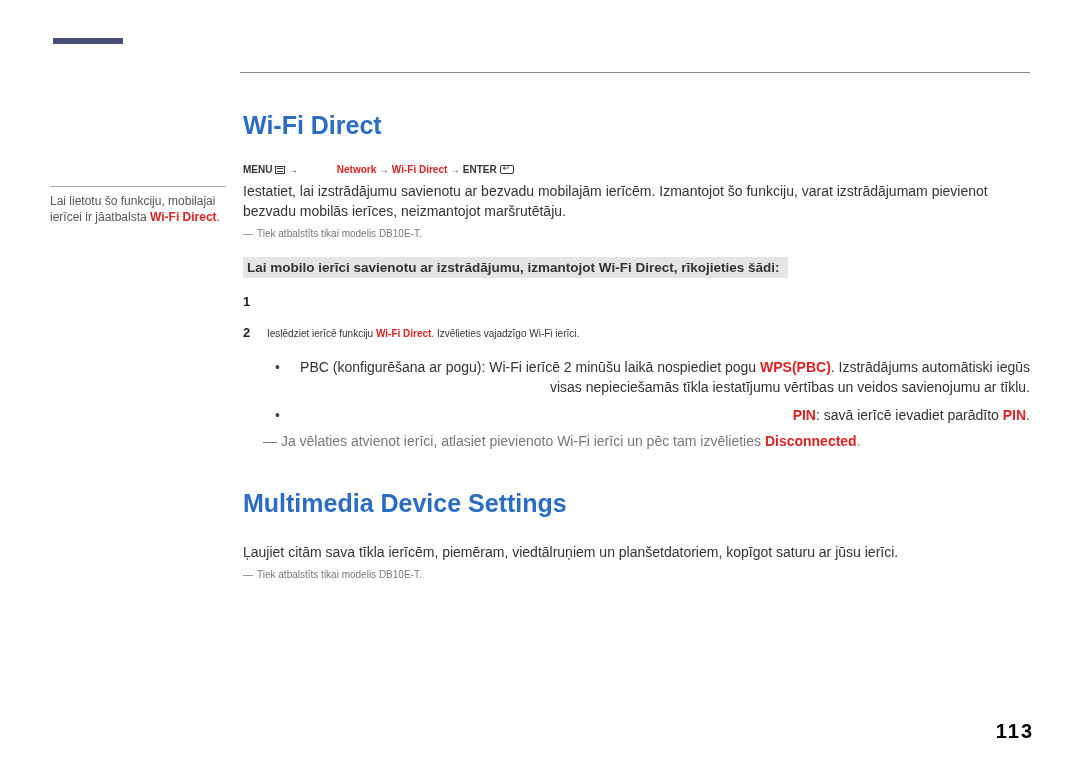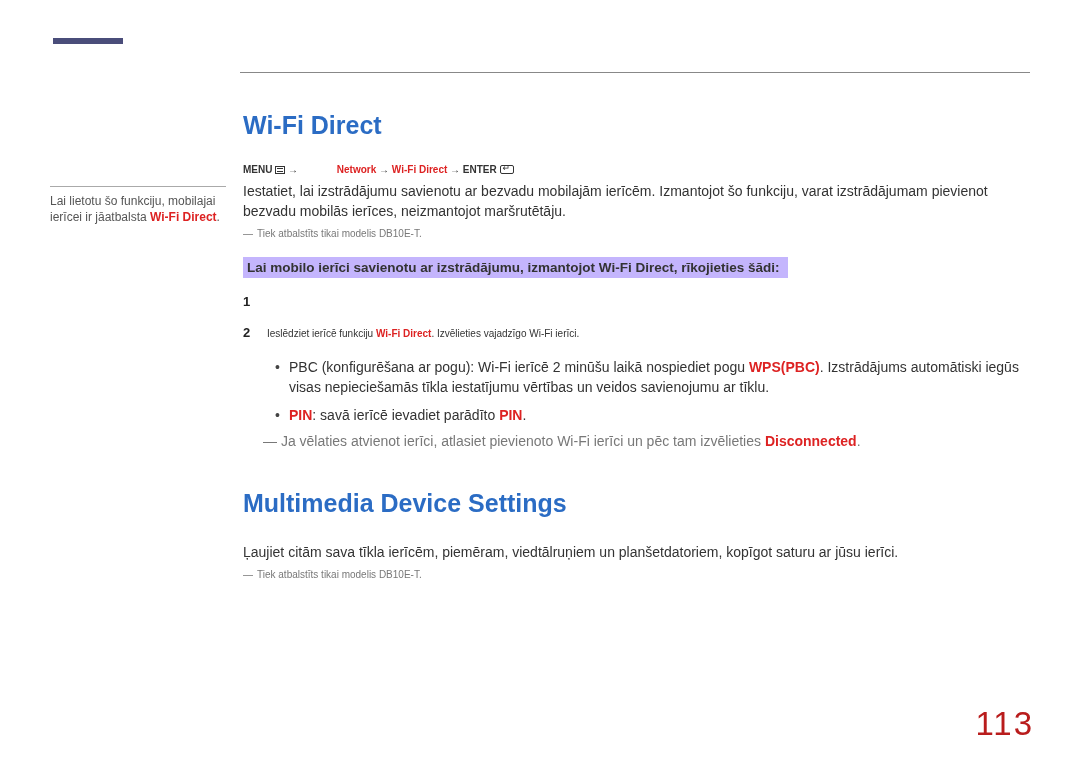--- a/index.html
+++ b/index.html
@@ -99,21 +99,21 @@
   }
   .footnote {
     font-size: 10px;
     color: #787878;
     margin-bottom: 18px;
   }
   .footnote .dash { margin-right: 4px; }
 
   .highlight-heading {
     display: inline-block;
-    background: #c4b5fd;
+    background: #e5e5e5;
     font-weight: bold;
     font-size: 13.5px;
     padding: 3px 8px 3px 4px;
     margin-bottom: 16px;
   }
 
   .step {
     display: flex;
     align-items: baseline;
     gap: 12px;
@@ -126,20 +126,21 @@
     color: #222;
     flex-shrink: 0;
     width: 12px;
   }
   .step-text { line-height: 1.4; }
   .step-text .kw { color: #d22; font-weight: bold; }
 
   .sub-bullets {
     margin-left: 32px;
     margin-bottom: 8px;
+    text-align: right;
   }
   .sub-bullets .bullet {
     position: relative;
     padding-left: 14px;
     margin-bottom: 8px;
   }
   .sub-bullets .bullet::before {
     content: "•";
     position: absolute;
     left: 0; top: 0;
@@ -150,23 +151,23 @@
     color: #787878;
     margin-left: 20px;
     margin-bottom: 40px;
   }
   .note-line .kw { color: #d22; font-weight: bold; }
 
   .page-number {
     position: absolute;
     right: 46px;
     bottom: 20px;
-    font-size: 33px;
-    font-weight: 400;
-    color: #b91c1c;
+    font-size: 20px;
+    font-weight: 700;
+    color: #000000;
     letter-spacing: 2px;
   }
 
   .red { color: #d22; font-weight: bold; }
 </style>
 </head>
 <body>
 
 <div class="page">
   <div class="chapter-mark"></div>

